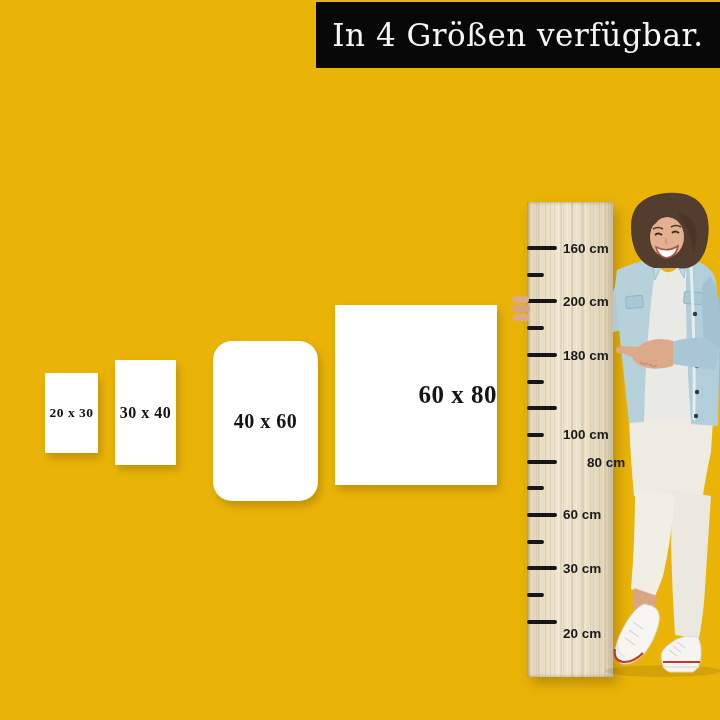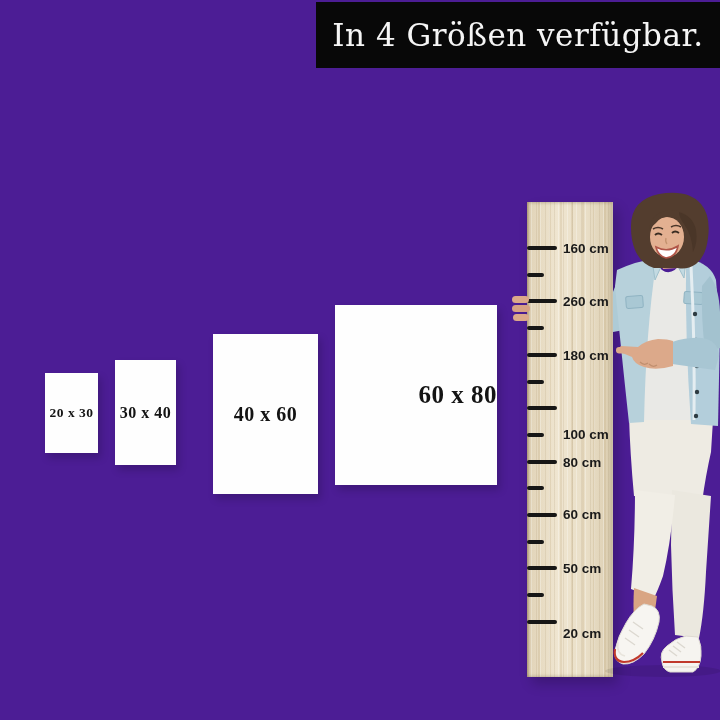--- a/index.html
+++ b/index.html
@@ -1,18 +1,18 @@
 <!DOCTYPE html>
 <html><head>
 <meta charset="utf-8">
 <style>
   html,body{margin:0;padding:0;background:#cfcfcf;}
   #canvas{
     position:relative;width:720px;height:720px;margin:0 auto;
-    background:#4c1d95;overflow:hidden;
+    background:#eab308;overflow:hidden;
     font-family:"Liberation Sans",sans-serif;
   }
   
   #banner{
     position:absolute;left:316px;top:2px;width:404px;height:66px;
     background:#080808;display:flex;align-items:center;justify-content:center;
   }
   #banner .banner-text{
     color:#f5f5f5;font-family:"DejaVu Serif","Liberation Serif",serif;
     font-size:31px;letter-spacing:0.5px;white-space:nowrap;
@@ -23,21 +23,21 @@
     box-shadow:3px 5px 8px rgba(0,0,0,0.18);
     display:flex;align-items:center;justify-content:center;font-family:Liberation Serif, serif;
   }
   .size-card .size-label{
     font-weight:700;color:#141414;white-space:nowrap;letter-spacing:0.5px;
   }
   #card-1{left:45px;top:373px;width:53px;height:80px;}
   #card-1 .size-label{font-size:13.5px;}
   #card-2{left:115px;top:360px;width:61px;height:105px;}
   #card-2 .size-label{font-size:16px;}
-  #card-3{left:213px;top:334px;width:105px;height:160px;}
+  #card-3{left:213px;top:341px;width:105px;height:160px;border-radius:19px;}
   #card-3 .size-label{font-size:20px;}
   #card-4{left:335px;top:305px;width:162px;height:180px;justify-content:flex-end;}
   #card-4 .size-label{font-size:25px;}
   
   #ruler{
     position:absolute;left:527px;top:202px;width:86px;height:475px;
     background:
       repeating-linear-gradient(90deg, rgba(150,125,85,0.14) 0 1px, rgba(0,0,0,0) 1px 4px,
         rgba(255,255,255,0.30) 4px 5px, rgba(0,0,0,0) 5px 9px),
       repeating-linear-gradient(90deg, rgba(185,160,115,0.22) 0 2px, rgba(0,0,0,0) 2px 11px),
@@ -75,36 +75,36 @@
   </div>
   <div id="card-4" class="size-card">
     <span class="size-label">60 x 80</span>
   </div>
 
   <div id="ruler">
       <div class="tick major" style="top: 44px;"></div>
       <div class="tick-label" style="top: 46px;">160 cm</div>
       <div class="tick minor" style="top: 70.7px;"></div>
       <div class="tick major" style="top: 97.4px;"></div>
-      <div class="tick-label" style="top: 99.4px;">260 cm</div>
+      <div class="tick-label" style="top: 99.4px;">200 cm</div>
       <div class="tick minor" style="top: 124.1px;"></div>
       <div class="tick major" style="top: 150.8px;"></div>
       <div class="tick-label" style="top: 152.8px;">180 cm</div>
       <div class="tick minor" style="top: 177.5px;"></div>
       <div class="tick major" style="top: 204.2px;"></div>
       <div class="tick-label" style="top: 206.2px; margin-top: 26px;">100 cm</div>
       <div class="tick minor" style="top: 230.9px;"></div>
       <div class="tick major" style="top: 257.6px;"></div>
-      <div class="tick-label" style="top: 259.6px;">80 cm</div>
+      <div class="tick-label" style="top: 259.6px; margin-left: 24px;">80 cm</div>
       <div class="tick minor" style="top: 284.3px;"></div>
       <div class="tick major" style="top: 311px;"></div>
       <div class="tick-label" style="top: 312px;">60 cm</div>
       <div class="tick minor" style="top: 337.7px;"></div>
       <div class="tick major" style="top: 364.4px;"></div>
-      <div class="tick-label" style="top: 366.4px;">50 cm</div>
+      <div class="tick-label" style="top: 366.4px;">30 cm</div>
       <div class="tick minor" style="top: 391.1px;"></div>
       <div class="tick major" style="top: 417.8px;"></div>
       <div class="tick-label" style="top: 431px;">20 cm</div>
     </div>
 
   <svg id="woman" viewBox="0 0 215 490" xmlns="http://www.w3.org/2000/svg">
 
     <ellipse cx="158" cy="481" rx="58" ry="6" fill="rgba(0,0,0,0.09)"></ellipse>
 
     <g>

